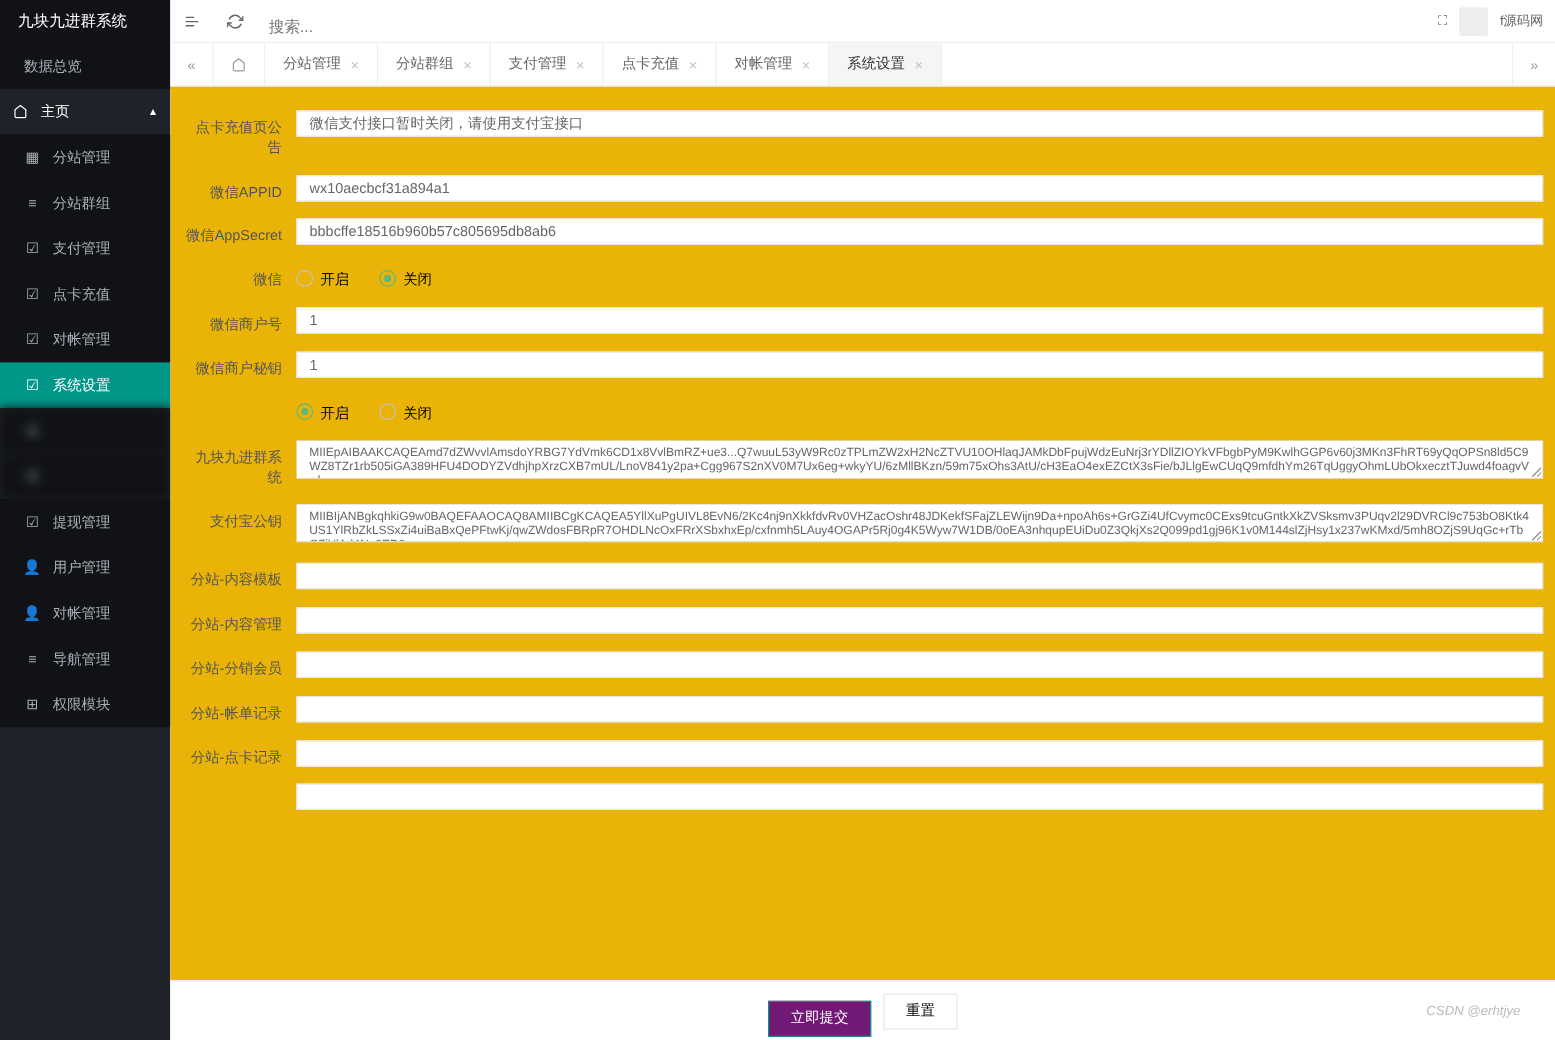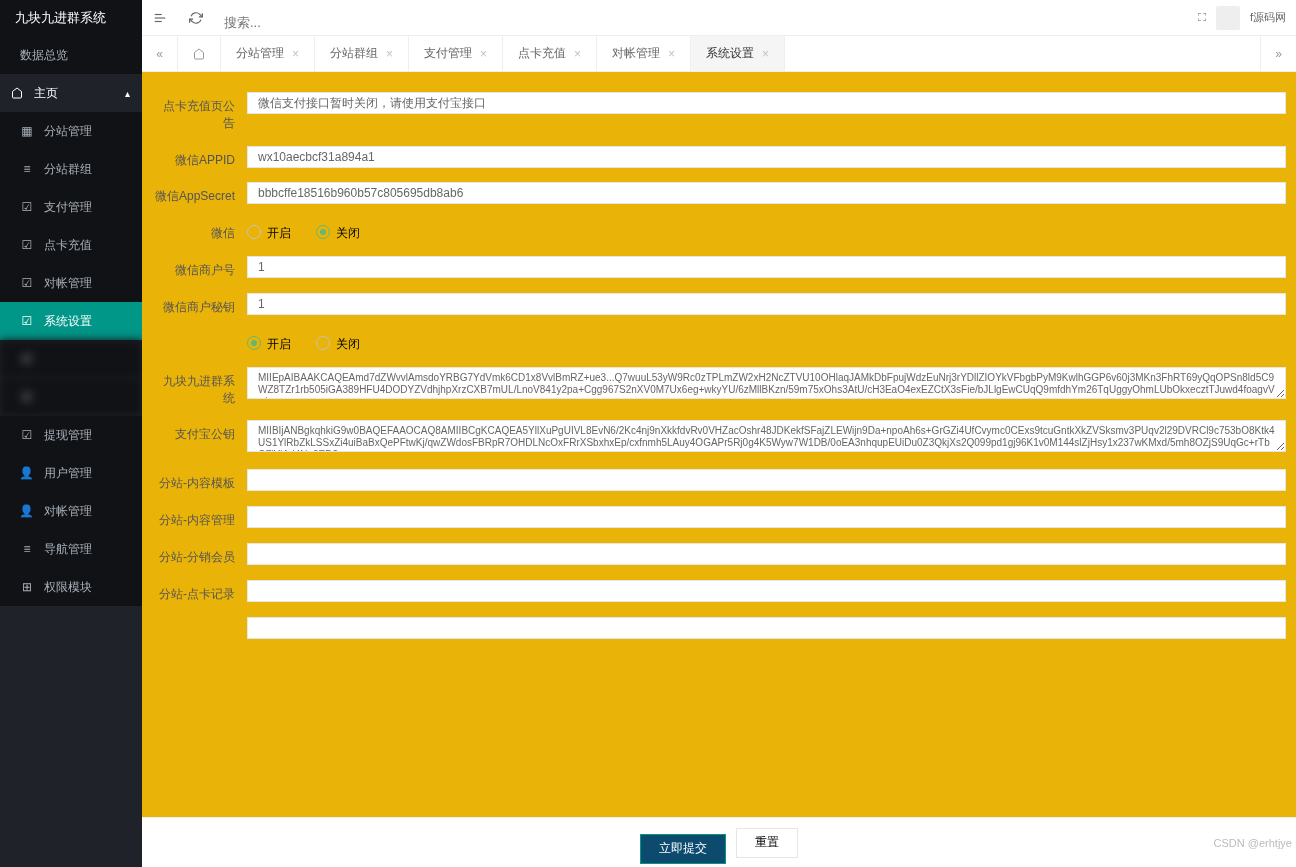--- a/index.html
+++ b/index.html
@@ -34,22 +34,22 @@
 .form-control { flex: 1; max-width: 1045px; }
 .form-control input[type="text"] { width: 100%; height: 22px; border: 1px solid #e6e6e6; padding: 0 10px; font-size: 12px; color: #666; }
 .form-control textarea { width: 100%; height: 32px; border: 1px solid #e6e6e6; padding: 4px 10px; font-size: 10px; color: #666; resize: vertical; font-family: inherit; line-height: 1.2; overflow-y: scroll; }
 .radio-group { display: flex; gap: 25px; padding-top: 6px; }
 .radio-item { display: flex; gap: 6px; cursor: pointer; }
 .radio-circle { width: 14px; height: 14px; border: 1px solid #c2c2c2; border-radius: 50%; display: flex; align-items: center; justify-content: center; }
 .radio-circle.checked { border-color: #5fb878; }
 .radio-circle.checked::after { content: ''; width: 6px; height: 6px; background: #5fb878; border-radius: 50%; }
 .footer { height: 50px; background: #fff; border-top: 1px solid #eee; display: flex; align-items: center; justify-content: center; gap: 10px; position: relative; }
 .btn { height: 30px; padding: 0 18px; border: 1px solid #e6e6e6; background: #fff; cursor: pointer; font-size: 12px; }
-.btn.primary { background: #0c4a6e; color: #fff; border-color: #009688; margin-top: 12px; }
-.footer-watermark { position: absolute; right: 4px; color: #bbb; font-size: 11px; }
+.btn.primary { background: #701a75; color: #fff; border-color: #009688; margin-top: 12px; }
+.footer-watermark { position: absolute; right: 29px; color: #bbb; font-size: 11px; font-style: italic; }
 .blur { filter: blur(4px); }
 .blur-strip { position: absolute; background: rgba(200,200,200,0.5); filter: blur(5px); }
 </style>
 </head>
 <body>
 
 <div class="app">
   <div class="sidebar">
     <div class="logo">九块九进群系统</div>
     <div class="menu">
@@ -244,20 +244,24 @@
       </div>
       <div class="form-row">
         <div class="form-label">分站-内容管理</div>
         <div class="form-control"><input type="text" style=""></div>
       </div>
       <div class="form-row">
         <div class="form-label">分站-分销会员</div>
         <div class="form-control"><input type="text" style=""></div>
       </div>
       <div class="form-row">
+        <div class="form-label">分站-帐单记录</div>
+        <div class="form-control"><input type="text" style=""></div>
+      </div>
+      <div class="form-row">
         <div class="form-label">分站-点卡记录</div>
         <div class="form-control"><input type="text" style=""></div>
       </div>
       <div class="form-row">
         <div class="form-label"></div>
         <div class="form-control"><input type="text" style=""></div>
       </div>
     </div>
 
     <div class="footer">

